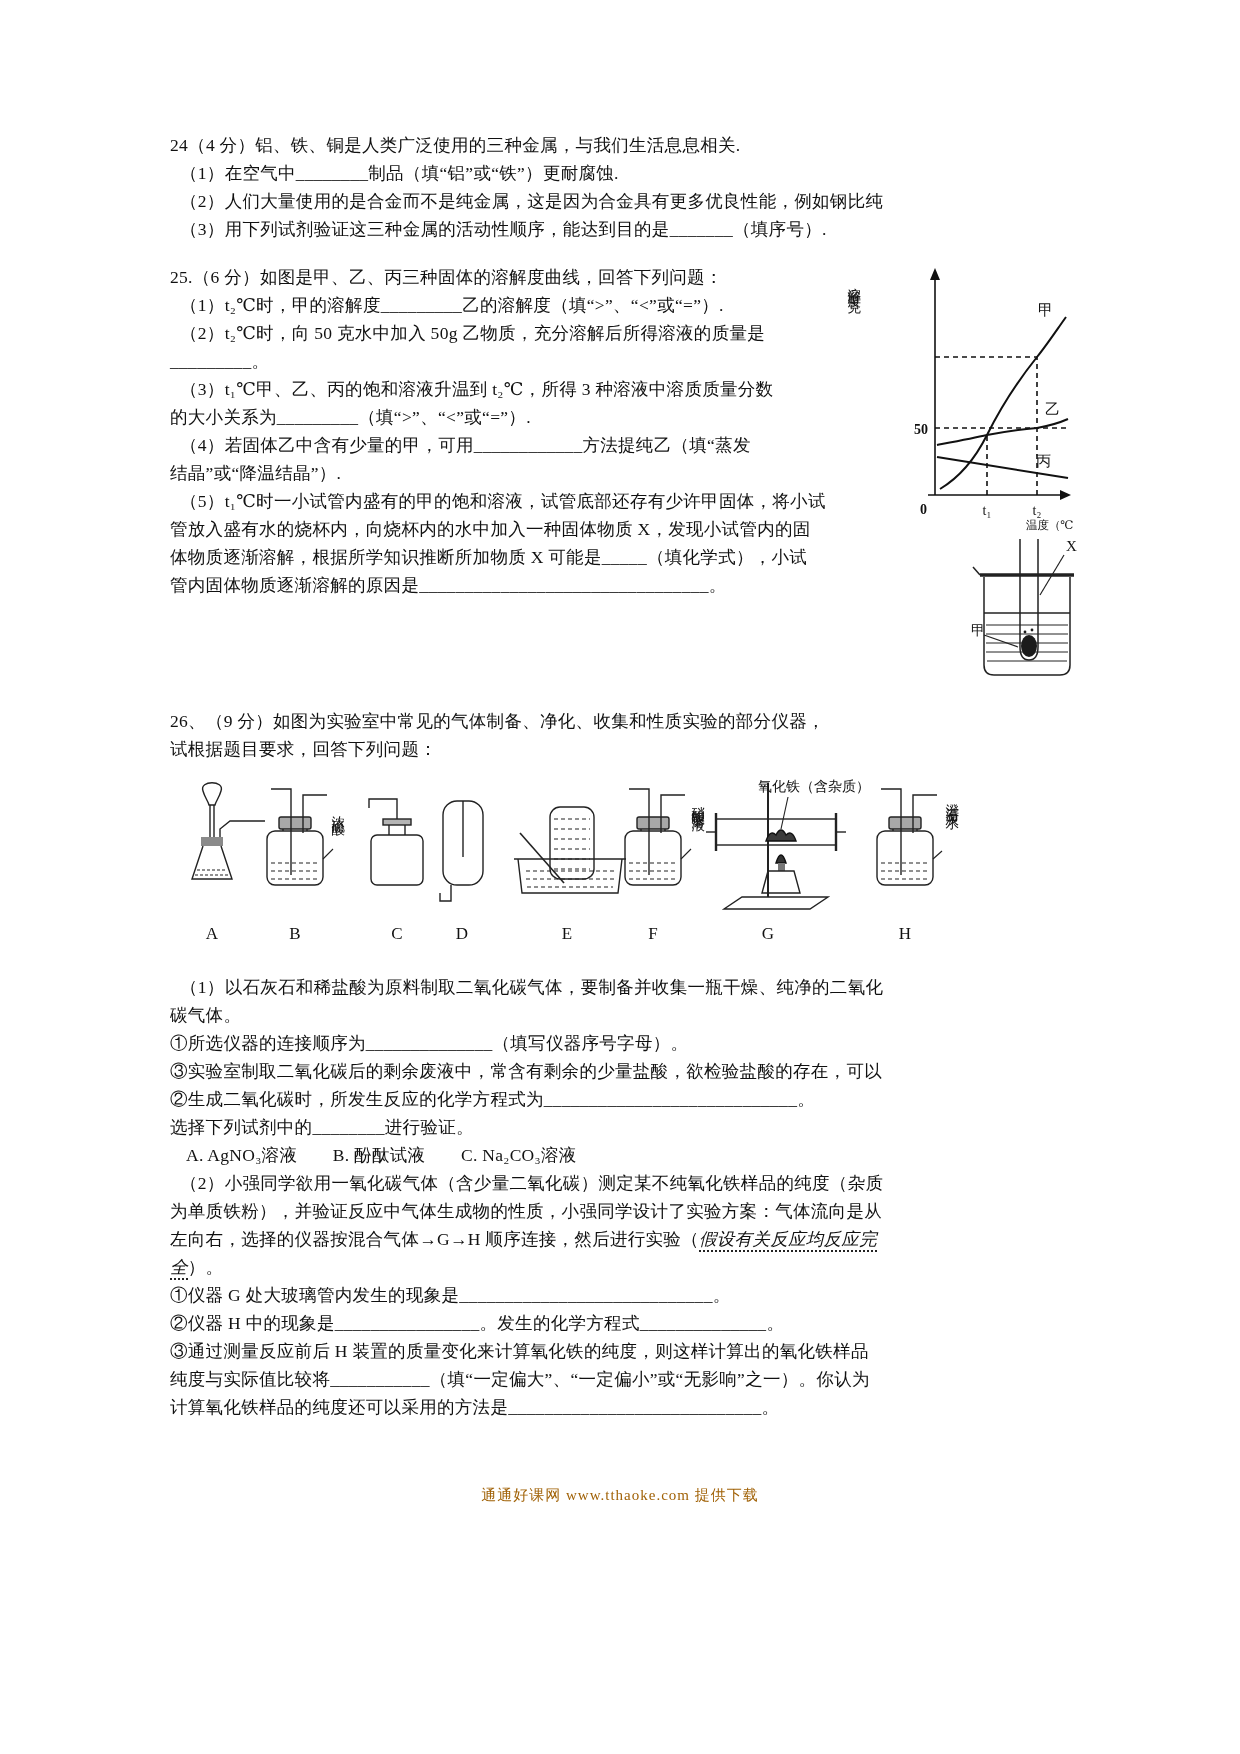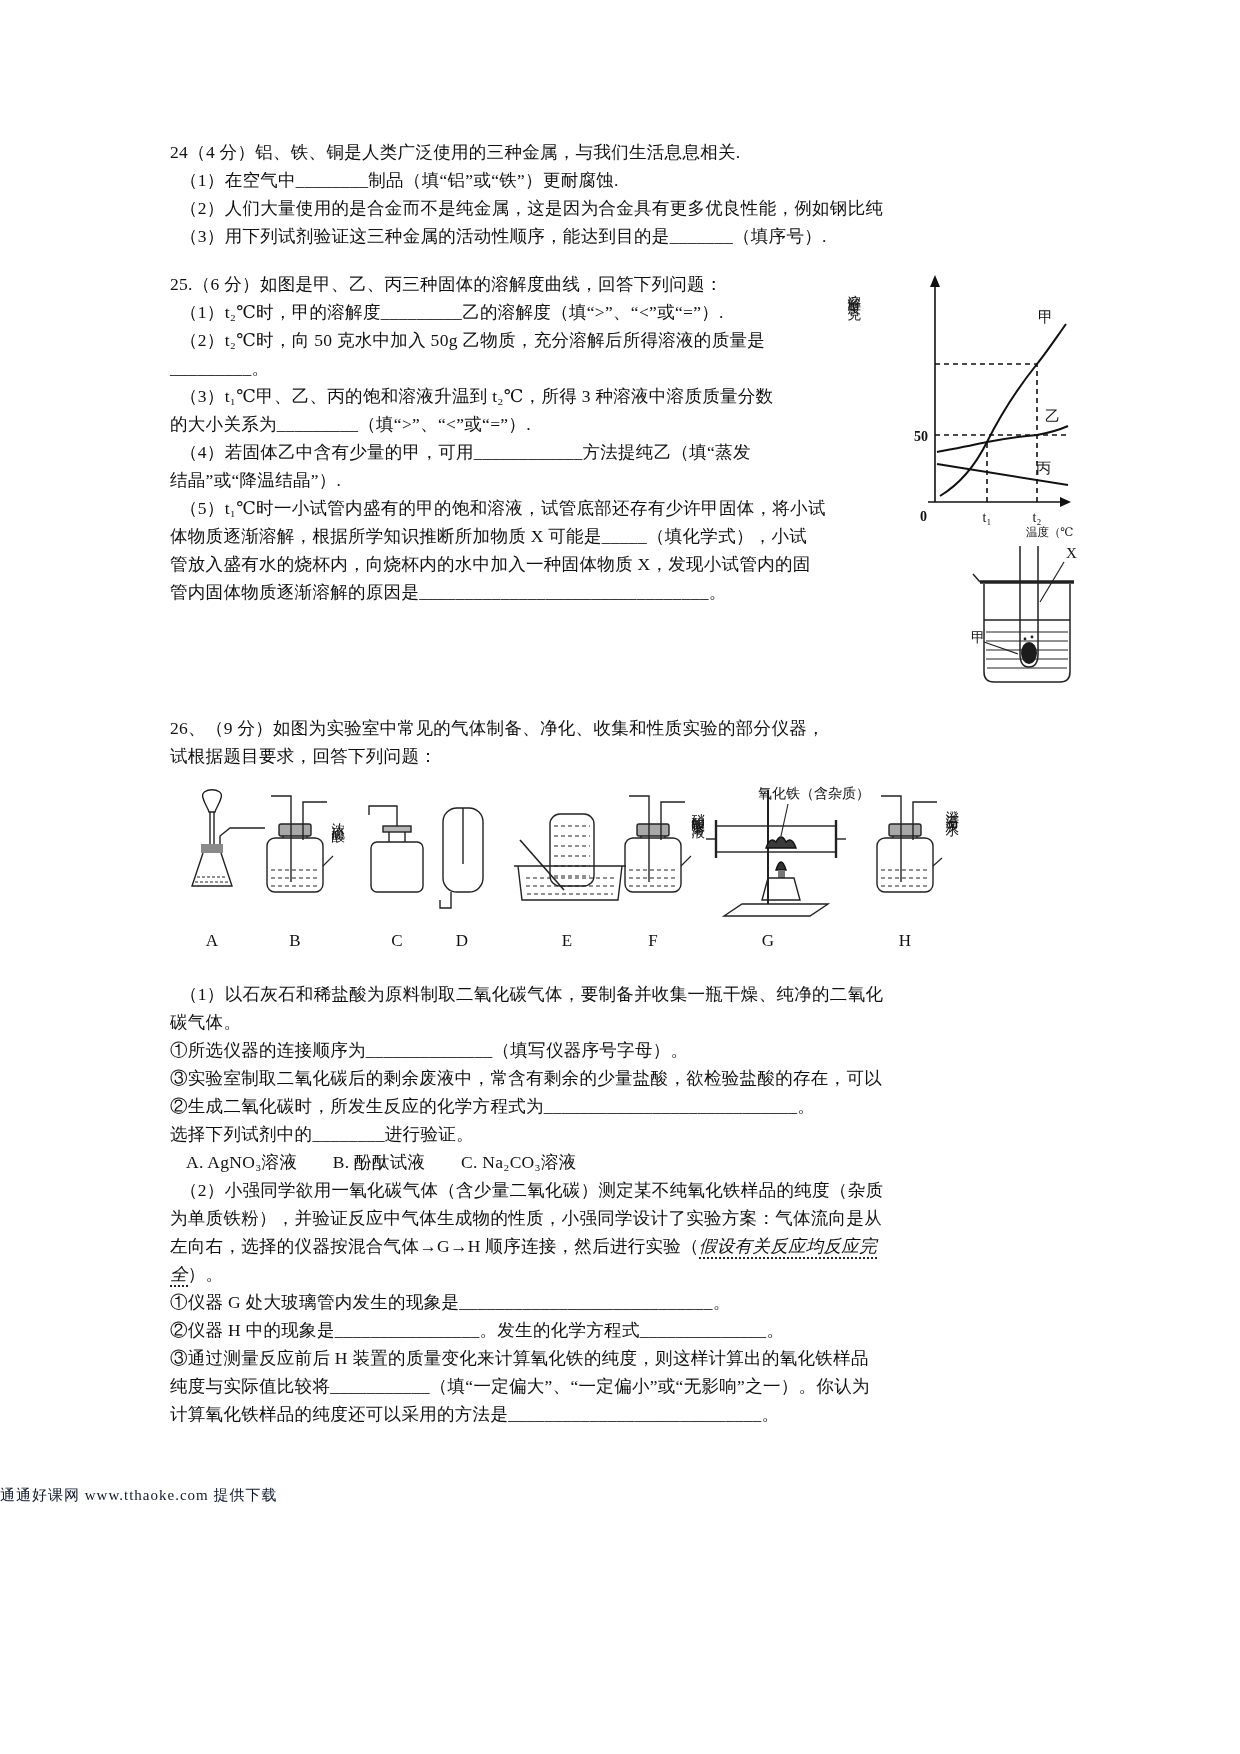--- a/index.html
+++ b/index.html
@@ -1,33 +1,33 @@
 <!DOCTYPE html>
 <html><head>
 <meta charset="utf-8">
 <style>
   html,body{margin:0;padding:0;background:#e8e8e8;}
   .page{position:relative;width:1240px;height:1754px;background:#ffffff;color:#111;
         font-family:"Liberation Serif","DejaVu Serif",serif;overflow:hidden;}
-  .content{position:absolute;left:170px;top:138px;width:905px;}
+  .content{position:absolute;left:170px;top:131px;width:905px;}
   .line{font-size:17.5px;line-height:28px;letter-spacing:0.3px;}
   .ind{padding-left:10px;}
   .ind2{padding-left:16px;}
   .w660{width:668px;}
   .w800{width:812px;}
   .sec{margin-top:20px;}
   .q25{position:relative;min-height:424px;}
   .chartbox{position:absolute;left:670px;top:0;width:235px;height:270px;}
   .beakerbox{position:absolute;left:800px;top:272px;width:112px;height:148px;}
   .vlabel{position:absolute;writing-mode:vertical-rl;text-orientation:upright;
           font-size:13.5px;letter-spacing:3px;color:#111;line-height:1.1;}
   .apparatus{position:relative;width:905px;height:188px;margin:6px 0 16px;}
   .emph{border-bottom:2.5px dotted #222;padding-bottom:1px;font-style:italic;}
-  .footer{position:absolute;left:0;right:0;top:1486px;text-align:left;
-          font-size:15px;color:#0f172a;letter-spacing:1px;
+  .footer{position:absolute;left:0;right:0;top:1486px;text-align:center;
+          font-size:15px;color:#a16207;letter-spacing:1px;
           font-family:"Liberation Serif","DejaVu Serif",serif;}
   svg{display:block;}
   svg text{font-family:"Liberation Serif","DejaVu Serif",serif;}
 </style>
 </head>
 <body>
 
 <div class="page">
   <div class="content">
 
@@ -41,22 +41,22 @@
     <div class="q25 sec">
       <div class="line w660">25.（6 分）如图是甲、乙、丙三种固体的溶解度曲线，回答下列问题：</div>
       <div class="line ind w660">（1）t₂℃时，甲的溶解度_________乙的溶解度（填“&gt;”、“&lt;”或“=”）.</div>
       <div class="line ind w660">（2）t₂℃时，向 50 克水中加入 50g 乙物质，充分溶解后所得溶液的质量是</div>
       <div class="line w660">_________。</div>
       <div class="line ind w660">（3）t₁℃甲、乙、丙的饱和溶液升温到 t₂℃，所得 3 种溶液中溶质质量分数</div>
       <div class="line w660">的大小关系为_________（填“&gt;”、“&lt;”或“=”）.</div>
       <div class="line ind w660">（4）若固体乙中含有少量的甲，可用____________方法提纯乙（填“蒸发</div>
       <div class="line w660">结晶”或“降温结晶”）.</div>
       <div class="line ind w800">（5）t₁℃时一小试管内盛有的甲的饱和溶液，试管底部还存有少许甲固体，将小试</div>
+      <div class="line w800">管放入盛有水的烧杯内，向烧杯内的水中加入一种固体物质 X，发现小试管内的固</div>
       <div class="line w800">体物质逐渐溶解，根据所学知识推断所加物质 X 可能是_____（填化学式），小试</div>
-      <div class="line w800">管放入盛有水的烧杯内，向烧杯内的水中加入一种固体物质 X，发现小试管内的固</div>
       <div class="line w800">管内固体物质逐渐溶解的原因是________________________________。</div>
 
       <div class="chartbox">
         <span class="vlabel" style="left:6px;top:14px;">溶解度（克）</span>
         <svg width="235" height="270" viewBox="0 0 235 270">
           <g stroke="#111" stroke-width="1.6" fill="none">
             <line x1="95" y1="14" x2="95" y2="232"></line>
             <line x1="88" y1="232" x2="224" y2="232"></line>
           </g>
           <polygon points="95,5 90,17 100,17" fill="#111"></polygon>

